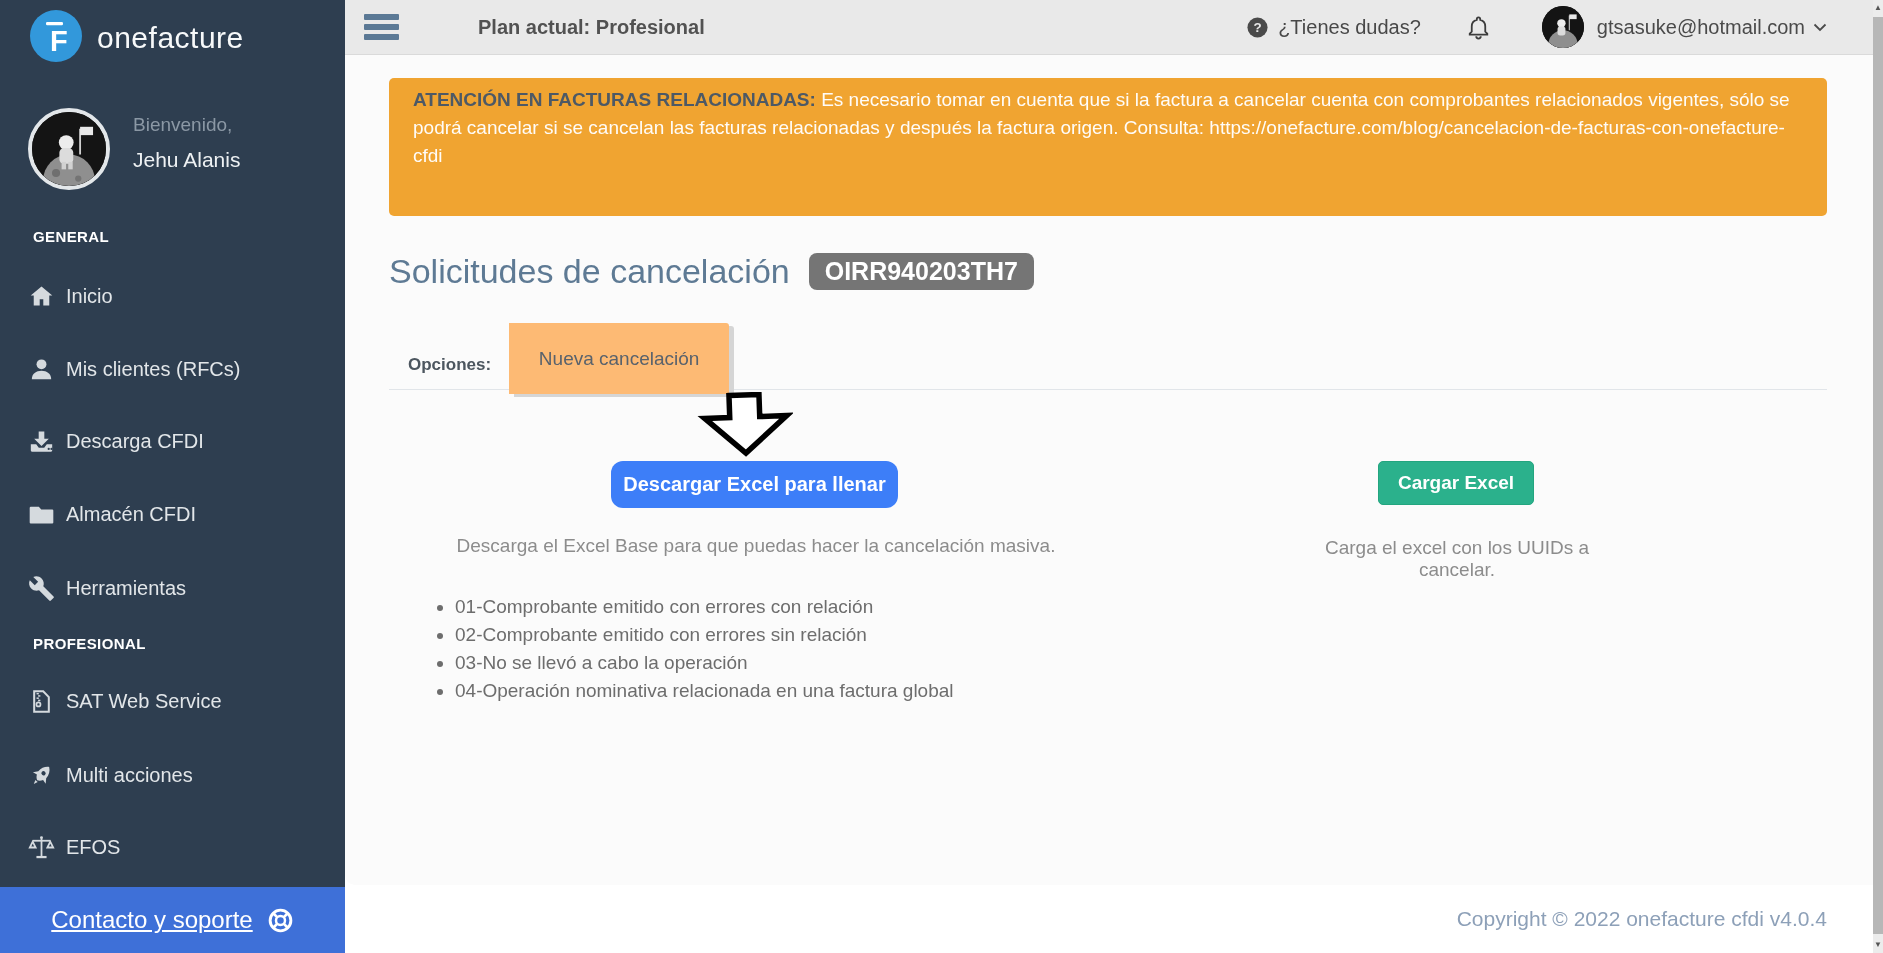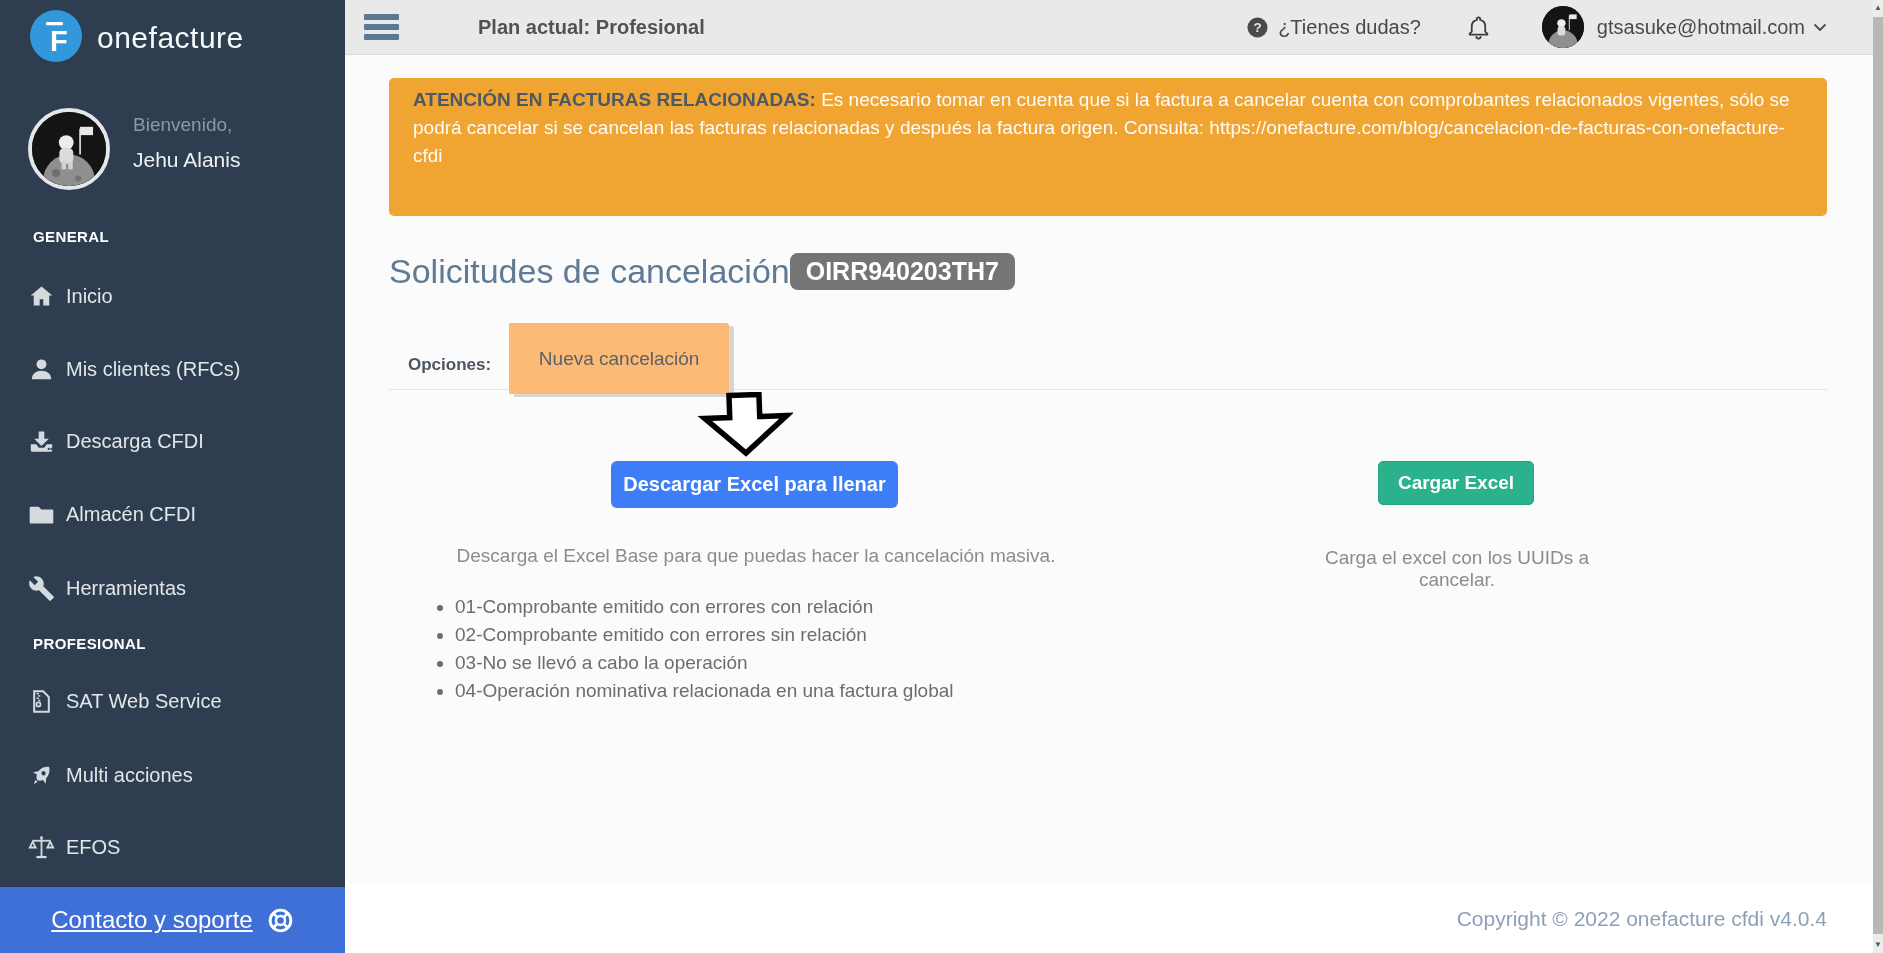--- a/index.html
+++ b/index.html
@@ -37,40 +37,40 @@
   .email-group { margin-left:13px; display:flex; align-items:center; gap:8px; cursor:pointer; }
   .email { font-size:20px; color:#4a4a4a; }
   .content { position:absolute; left:0; top:55px; width:100%; height:830px; background:#fbfbfb;
     border-bottom-left-radius:10px; }
   
   .alert { position:absolute; left:44px; top:23px; width:1438px; height:138px; background:#f0a431;
     border-radius:5px; padding:8px 24px; font-size:19px; line-height:28px; }
   .alert b { color:#4d5965; }
   .alert span.body { color:rgba(255,255,255,.97); }
   
-  .title-row { position:absolute; left:44px; top:197px; display:flex; align-items:center; }
+  .title-row { position:absolute; left:44px; top:197px; display:flex; align-items:center; gap:19px; }
   .page-title { font-size:34px; font-weight:400; color:#5e7a94; }
   .rfc-badge { background:#757575; color:#fff; font-size:25px; font-weight:bold; padding:4px 16px; border-radius:8px; }
   
   .tabs-row { position:absolute; left:44px; top:263px; width:1438px; height:72px;
     display:flex; align-items:flex-end; border-bottom:1px solid #e1e5e9; }
   .tabs-label { font-size:17px; font-weight:bold; color:#4c565f; margin:0 0 14px 19px; }
   .tab { display:flex; align-items:center; justify-content:center; cursor:pointer; }
   .tab-inactive { width:120px; height:63px; margin-left:33px; background:#f6f7f9;
     border:1px solid #ebedf0; border-bottom:none; color:#7e93a9; font-size:19px; }
   .tab-active { width:220px; height:71px; margin-left:18px; margin-bottom:-5px; background:#fdba74;
     color:#59626c; font-size:19px; box-shadow:5px 3px 0 0 #d5d5d5; border-top-right-radius:3px; }
   
   .annot-arrow { position:absolute; left:352px; top:337px; }
   .btn { position:absolute; display:flex; align-items:center; justify-content:center;
     color:#fff; font-weight:bold; cursor:pointer; }
-  .btn-download { left:266px; top:406px; width:287px; height:47px; background:#3d7ef8; border-radius:6px; font-size:20px; }
+  .btn-download { left:266px; top:406px; width:287px; height:47px; background:#3d7ef8; border-radius:12px; font-size:20px; }
   .btn-upload { left:1033px; top:406px; width:156px; height:44px; background:#2bb18c;
     border:1px solid #23a57f; border-radius:5px; font-size:19px; }
-  .caption { position:absolute; font-size:19px; color:#8c8c8c; text-align:center;margin-top:10px; }
+  .caption { position:absolute; font-size:19px; color:#8c8c8c; text-align:center; }
   .caption-left { left:111px; top:480px; width:600px; }
   .caption-right { left:947px; top:482px; width:330px; }
   .reasons { position:absolute; left:110px; top:538px; list-style:disc; }
   .reasons li { font-size:19px; color:#6d6d6d; line-height:28px; }
   
   .footer { position:absolute; left:0; bottom:0; width:100%; height:68px; background:#ffffff;
     display:flex; align-items:center; justify-content:flex-end; padding-right:46px; }
   .copyright { font-size:21px; color:#8da0b8; }
   
   .scrollbar { position:absolute; right:0; top:0; width:10px; height:953px; background:#ececec; }

